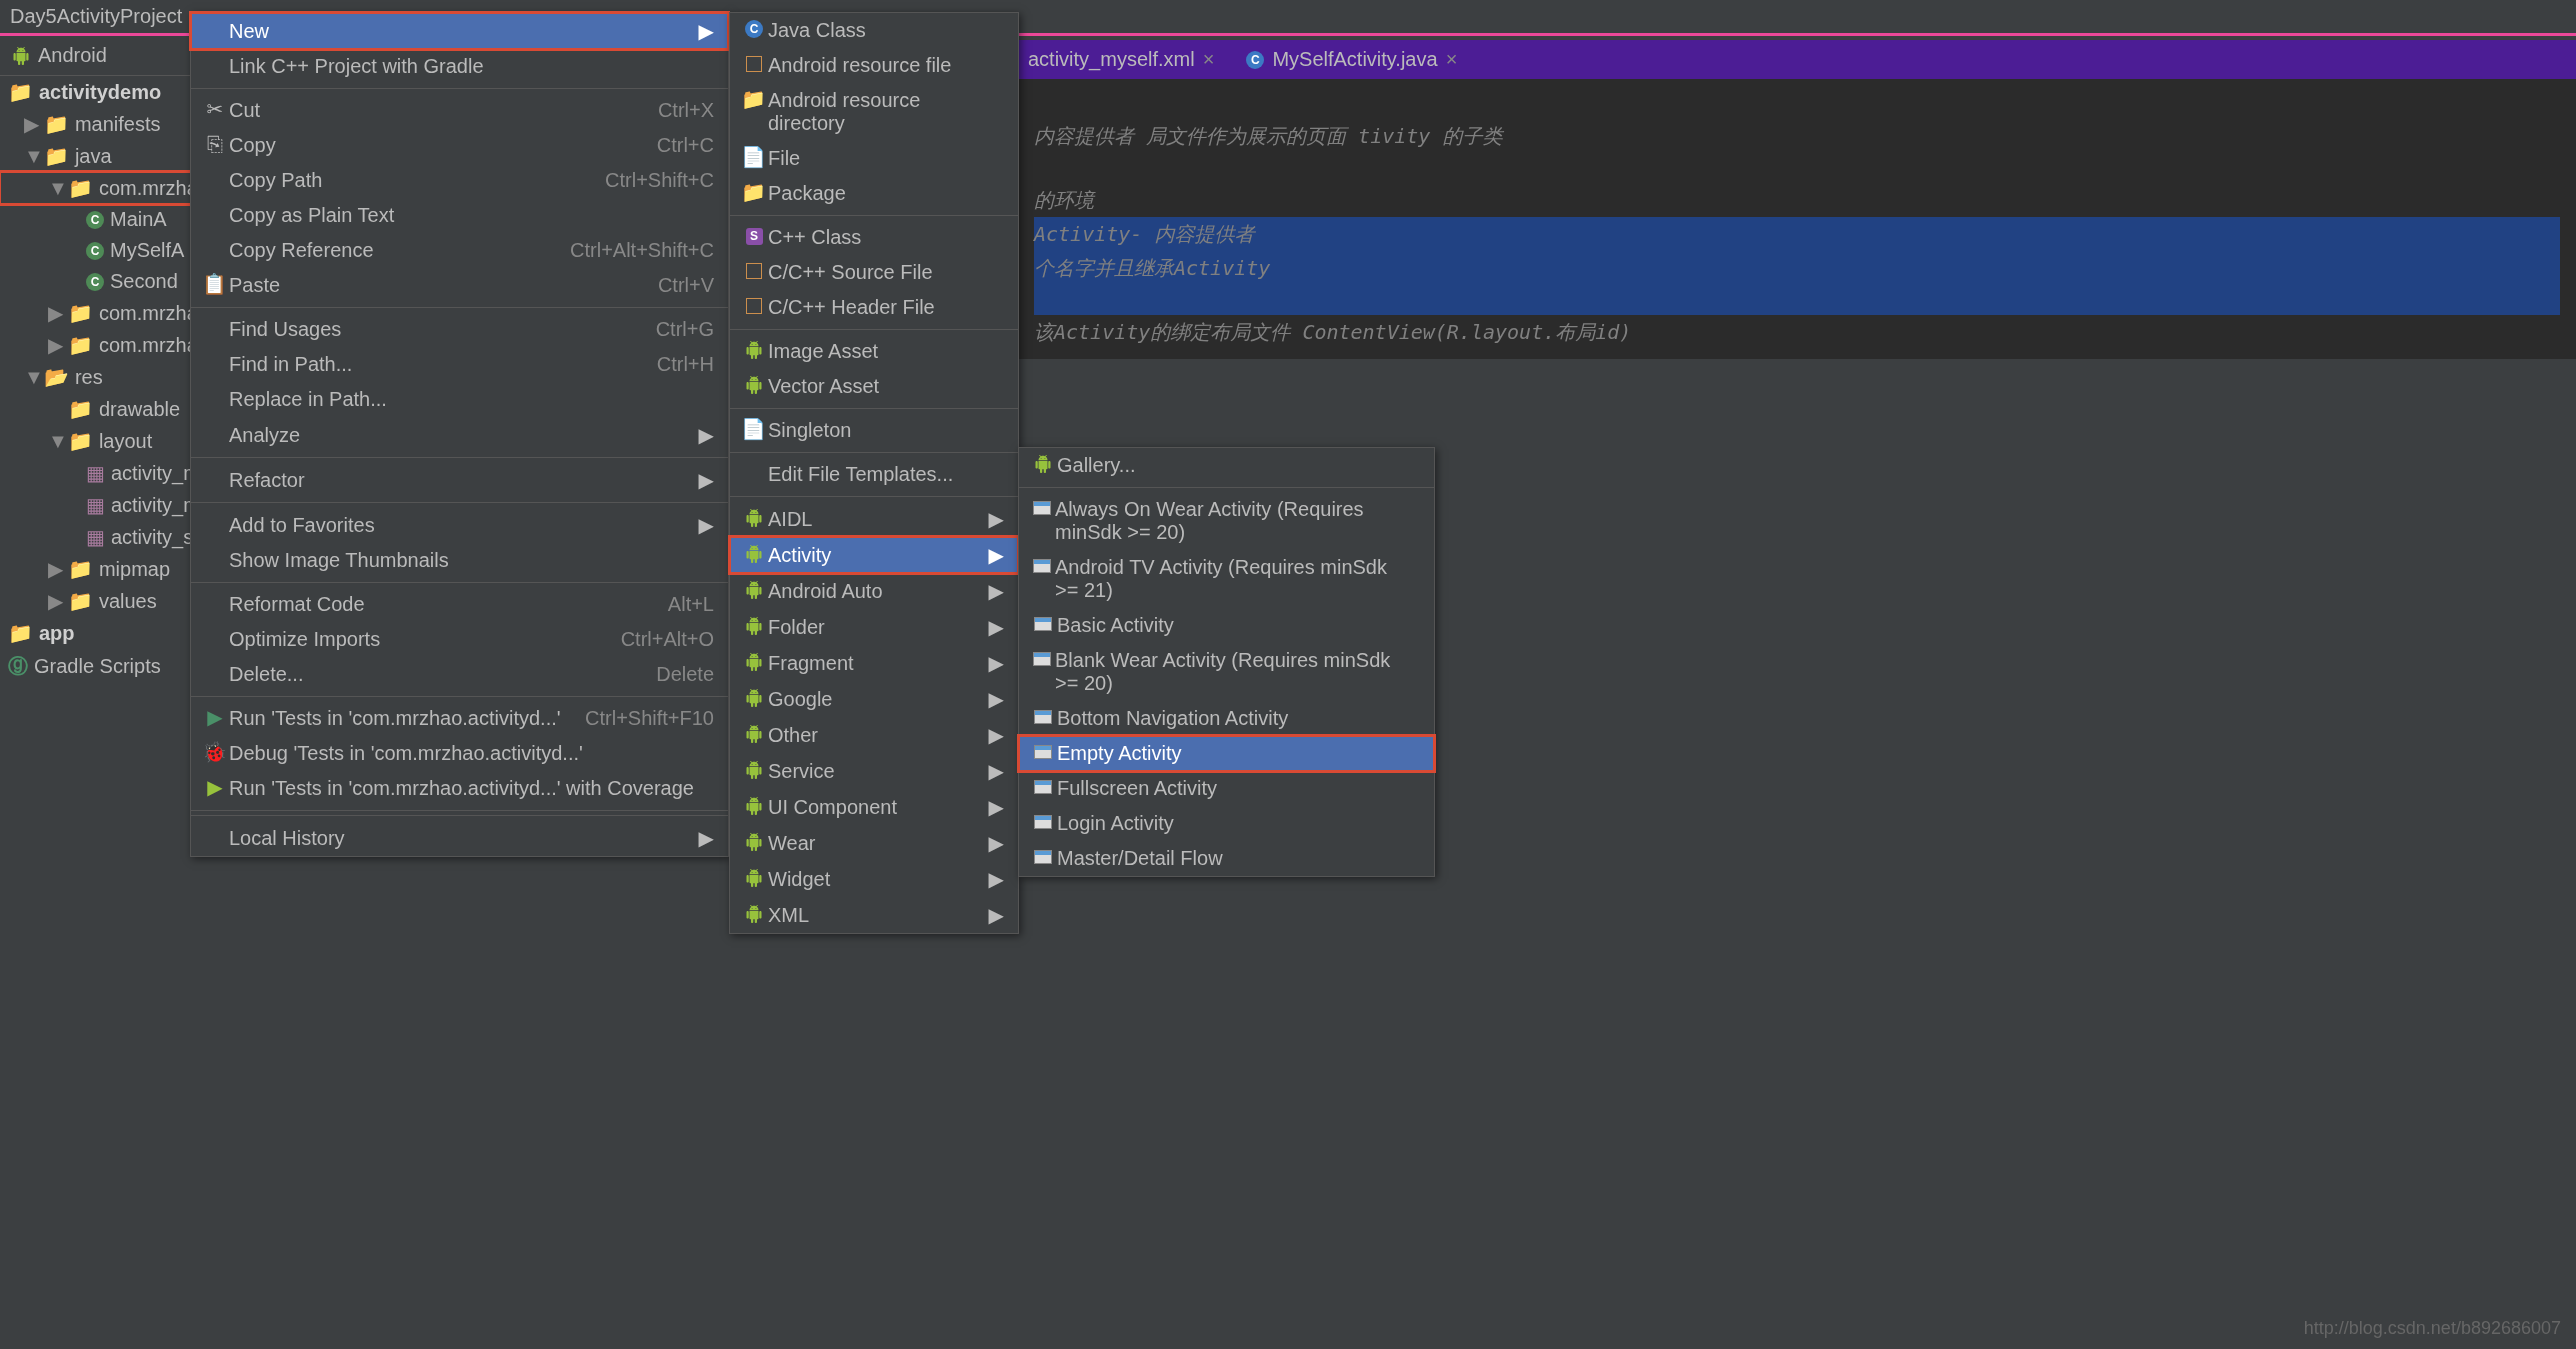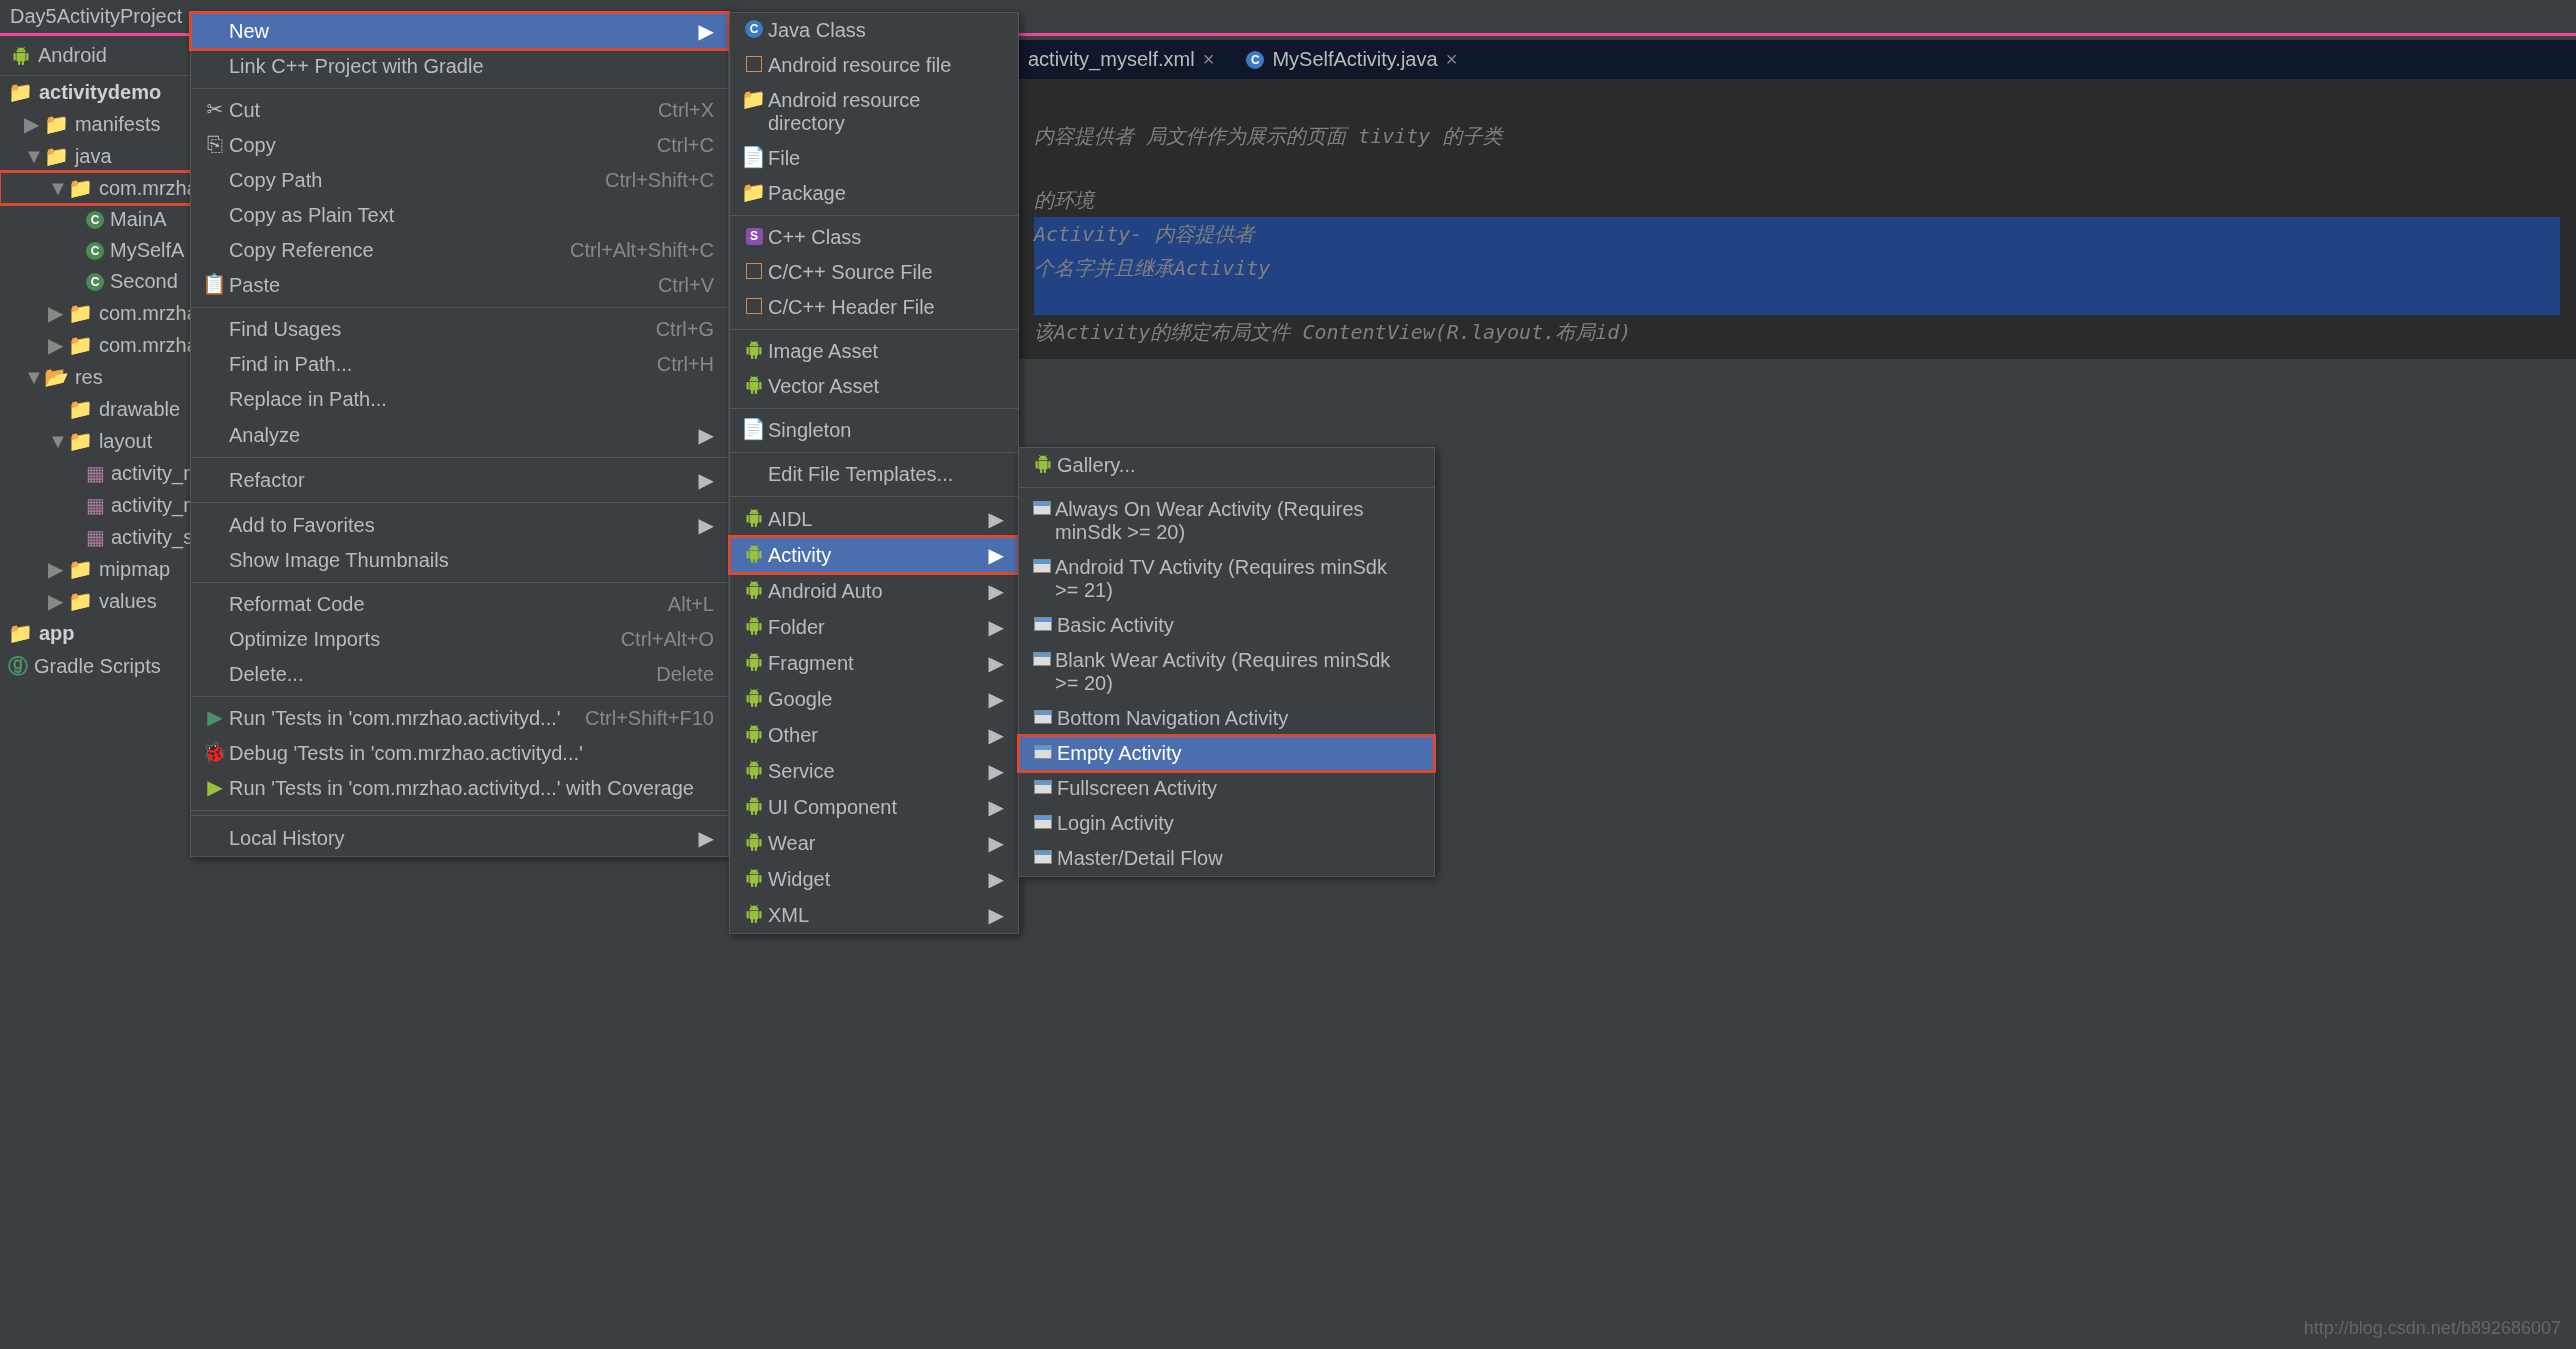--- a/index.html
+++ b/index.html
@@ -90,21 +90,21 @@
     
     .editor-area {
       position: absolute;
       left: 1018px;
       top: 40px;
       right: 0;
     }
     .editor-tabs {
       display: flex;
       gap: 12px;
-      background: #0f172a;
+      background: #4c1d95;
       padding: 4px 0;
     }
     .editor-tab {
       display: flex;
       align-items: center;
       gap: 8px;
       padding: 4px 10px;
       color: #bbb;
     }
     .tab-close { color: #888; }

